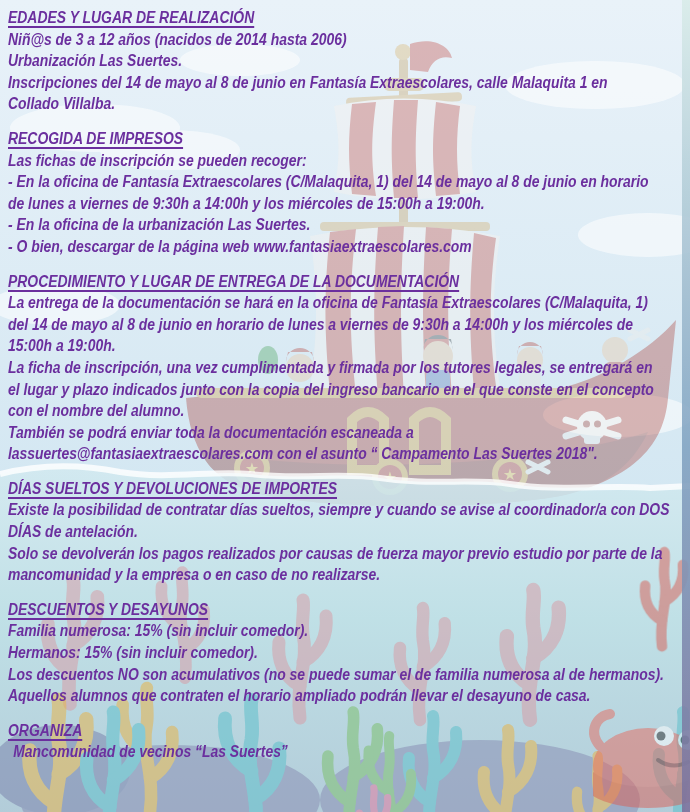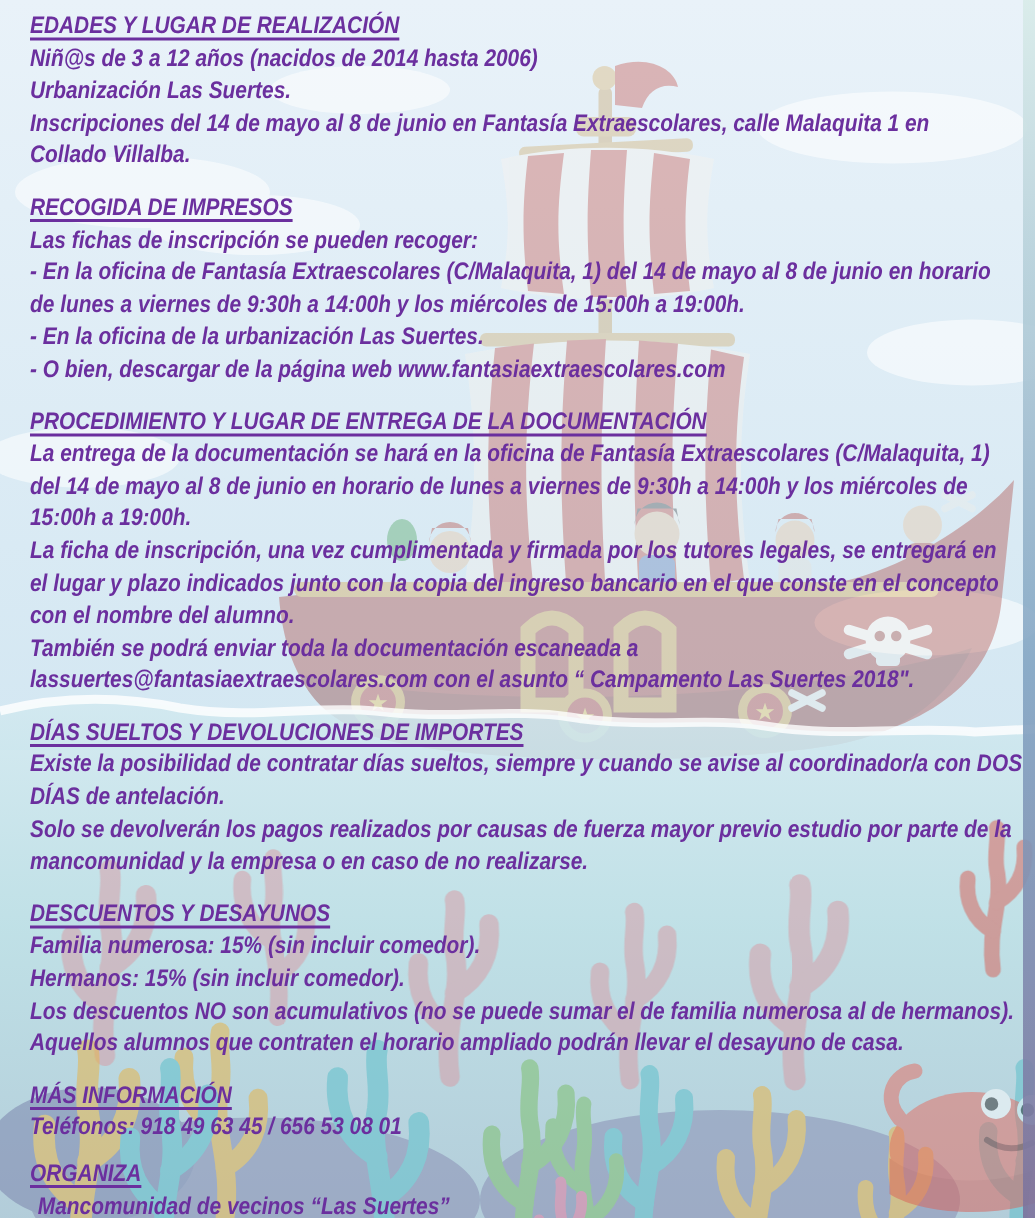--- a/index.html
+++ b/index.html
@@ -1,21 +1,21 @@
 <!DOCTYPE html>
 <html><head>
 <meta charset="utf-8">
 <style>
   html,body{margin:0;padding:0;}
   body{width:690px;height:812px;overflow:hidden;background:#e9f2f8;}
   .page{position:relative;width:690px;height:812px;overflow:hidden;
         font-family:"Liberation Sans",sans-serif;}
   .bg{position:absolute;left:0;top:0;}
   .content{position:absolute;left:0;top:0;width:690px;height:812px;
-           padding:7px 0 0 20px;box-sizing:border-box;
+           padding:7px 0 0 8px;box-sizing:border-box;
            color:#6b2f9e;font-weight:bold;font-style:italic;}
   .sec{margin:0 0 13px 0;}
   .sec-mas{margin-top:11px;margin-bottom:9px;}
   .ln{font-size:16px;line-height:21.6px;white-space:nowrap;
       transform:scaleX(0.87);transform-origin:0 50%;}
   .hd{text-decoration:underline;text-underline-offset:3px;
       text-decoration-thickness:1.5px;}
   .indent{padding-left:6px;}
 </style>
 </head>
@@ -207,24 +207,20 @@
     </section>
 
     <section class="sec">
       <div class="ln hd">DESCUENTOS Y DESAYUNOS</div>
       <div class="ln">Familia numerosa: 15% (sin incluir comedor).</div>
       <div class="ln">Hermanos: 15% (sin incluir comedor).</div>
       <div class="ln">Los descuentos NO son acumulativos (no se puede sumar el de familia numerosa al de hermanos).</div>
       <div class="ln">Aquellos alumnos que contraten el horario ampliado podrán llevar el desayuno de casa.</div>
     </section>
 
-    <section class="sec sec-mas">
-      <div class="ln hd">MÁS INFORMACIÓN</div>
-      <div class="ln">Teléfonos: 918 49 63 45 / 656 53 08 01</div>
-    </section>
 
     <section class="sec">
       <div class="ln hd">ORGANIZA</div>
       <div class="ln indent">Mancomunidad de vecinos “Las Suertes”</div>
     </section>
 
   </main>
 </div>
 
 </body></html>

